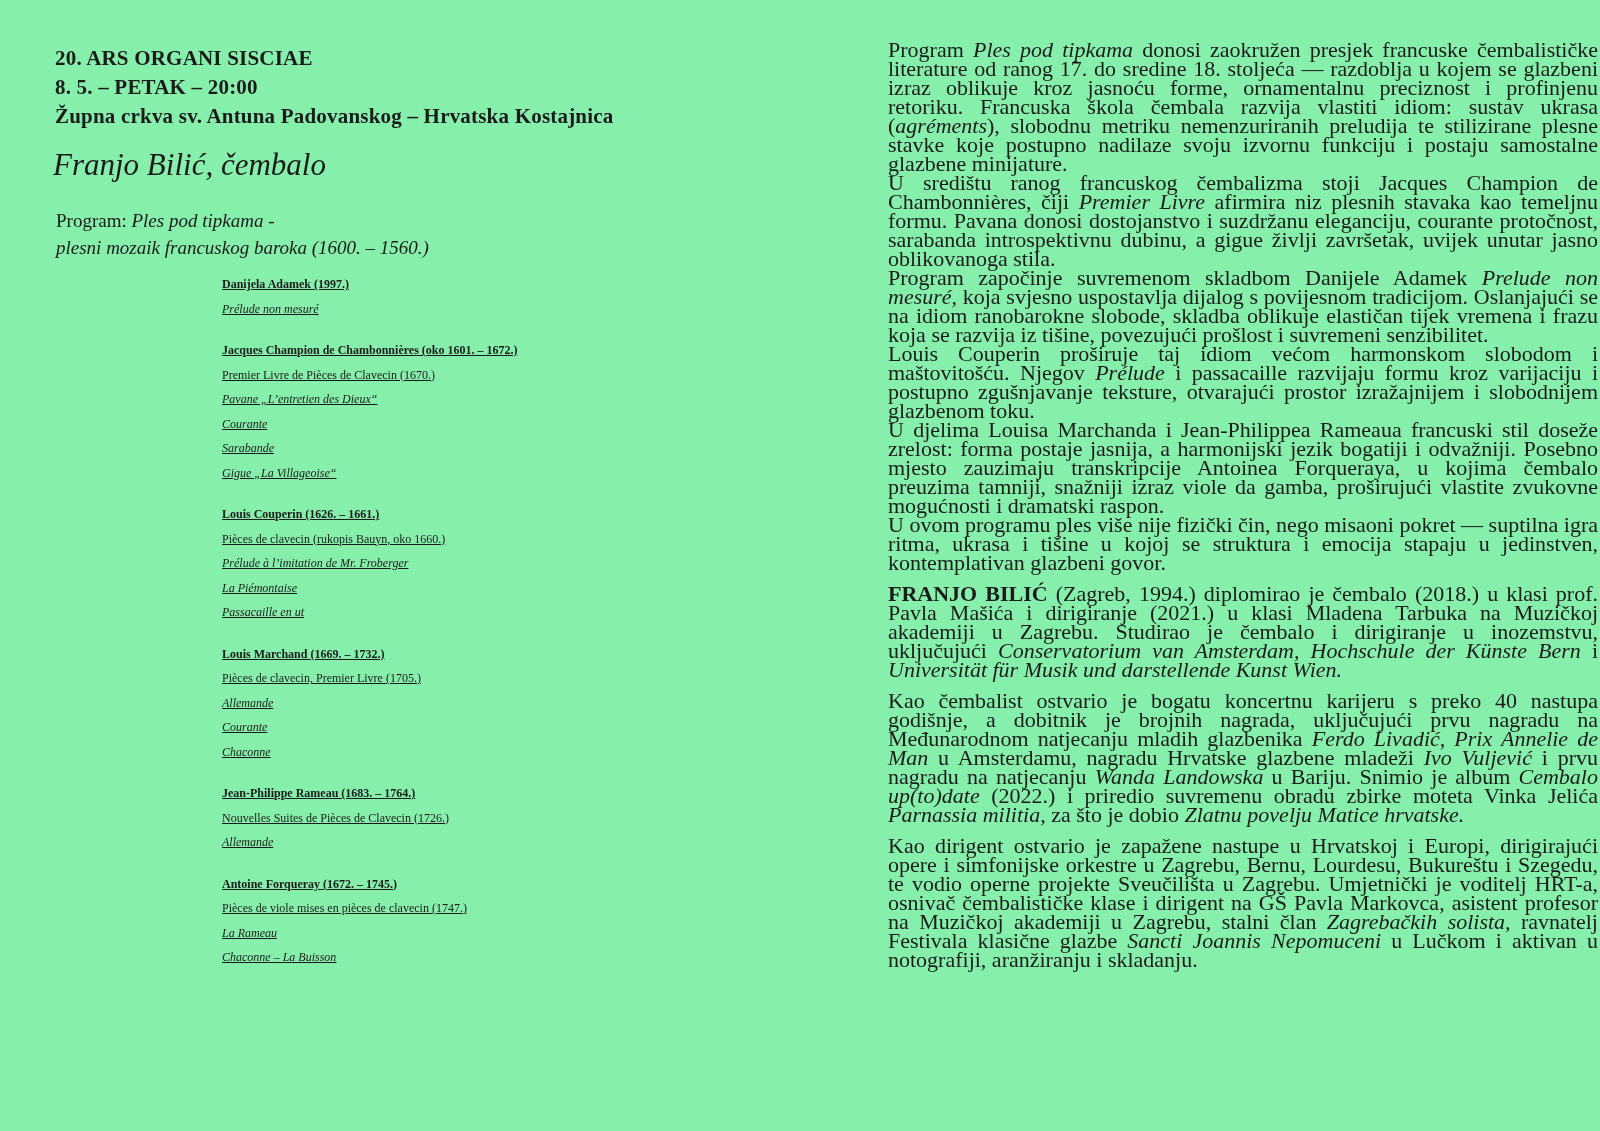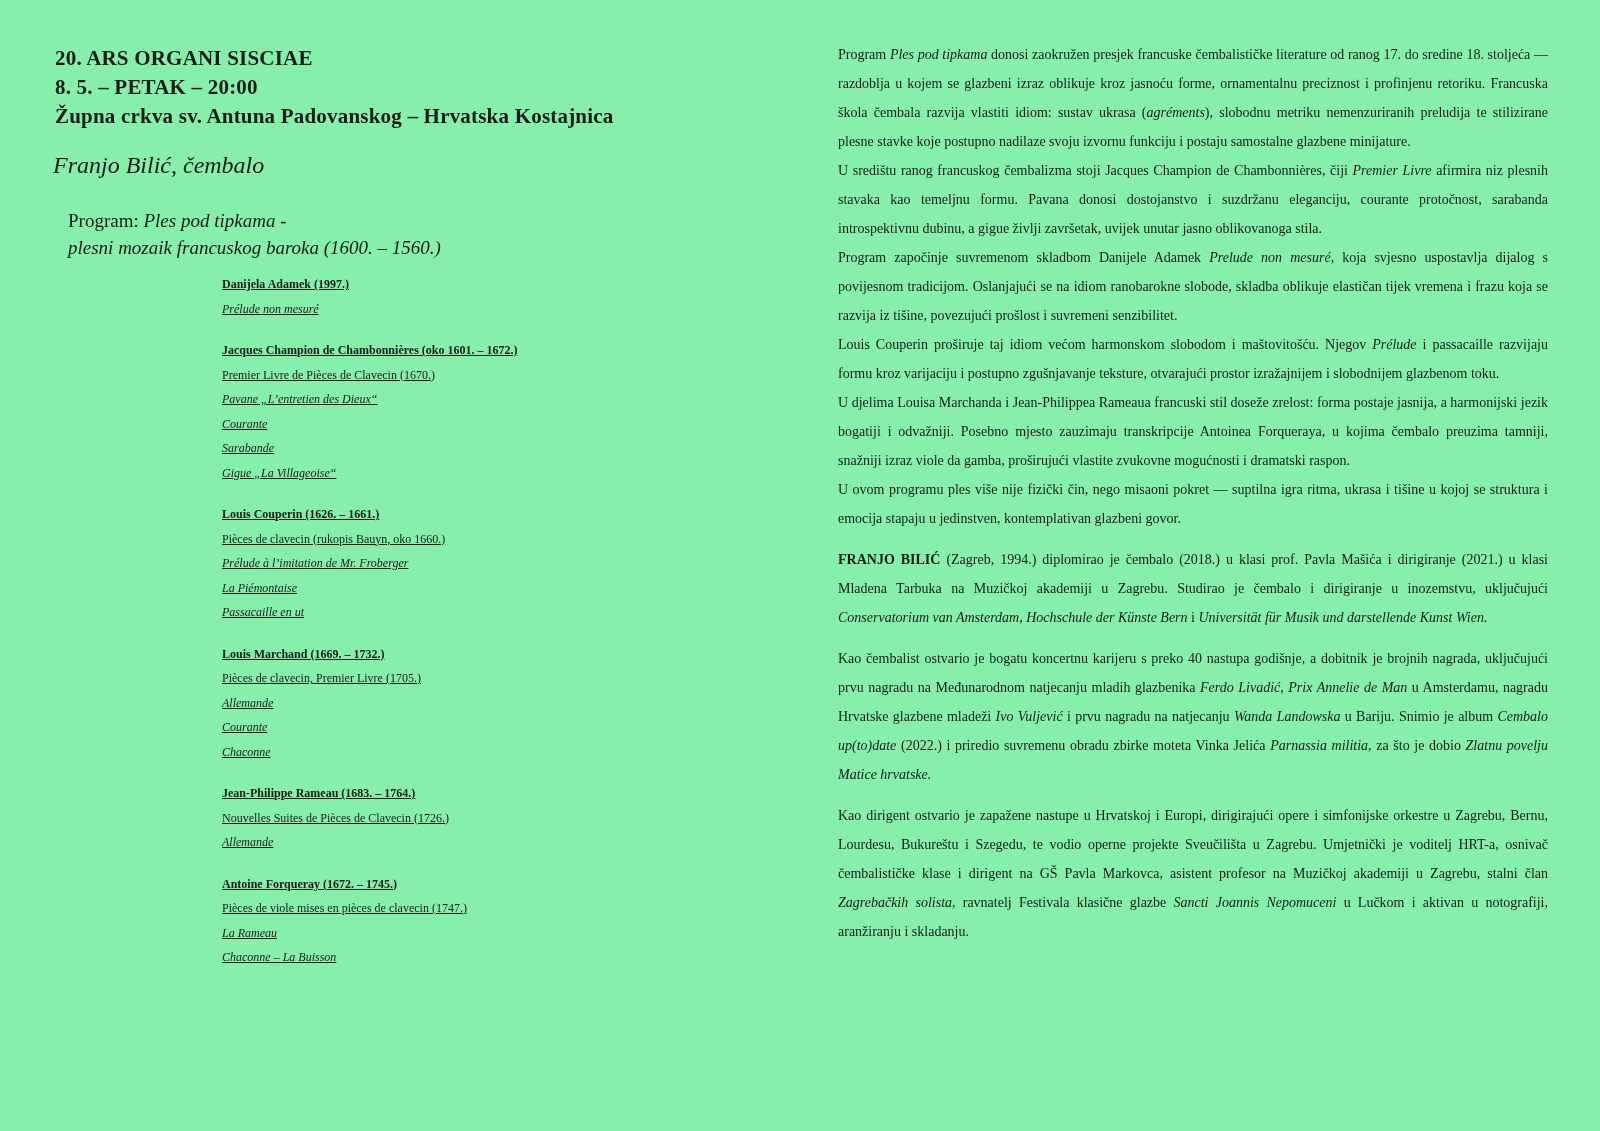--- a/index.html
+++ b/index.html
@@ -12,40 +12,40 @@
   .page { position: relative; width: 1600px; height: 1131px; overflow: hidden; background: #86efac; }
 
   
   .header-block {
     position: absolute; left: 55px; top: 44px;
     font-weight: bold; font-size: 21px; line-height: 29px;
     letter-spacing: 0.2px; white-space: nowrap;
   }
   .performer {
     position: absolute; left: 53px; top: 146px;
-    font-style: italic; font-size: 24px; line-height: 38px; white-space: nowrap;
+    font-style: italic; font-size: 31px; line-height: 38px; white-space: nowrap;
   }
   .program-intro {
-    position: absolute; left: 68px; top: 207px;
+    position: absolute; left: 56px; top: 207px;
     font-size: 19px; line-height: 27px; white-space: nowrap;
   }
   .program-intro i, .program-intro .it { font-style: italic; }
   .program-list {
     position: absolute; left: 222px; top: 272px;
     font-size: 12px; line-height: 24.5px; white-space: nowrap; text-decoration: underline;
   }
   .prog-group { margin-bottom: 17px; }
   .prog-composer { font-weight: bold; }
   .prog-collection { font-weight: normal; }
   .prog-piece { font-style: italic; }
 
   
   .col-right {
-    position: absolute; left: 838px; top: 40px; width: 710px;
-    font-size: 14px; line-height: 29px;
+    position: absolute; left: 888px; top: 40px; width: 710px;
+    font-size: 22px; line-height: 19px;
     text-align: justify;
   }
   .col-right p { margin: 0; padding: 0; }
   .col-right p.gap-before { margin-top: 12px; }
   .col-right i { font-style: italic; }
   .col-right b { font-weight: bold; }
 </style>
 </head>
 <body>
 

